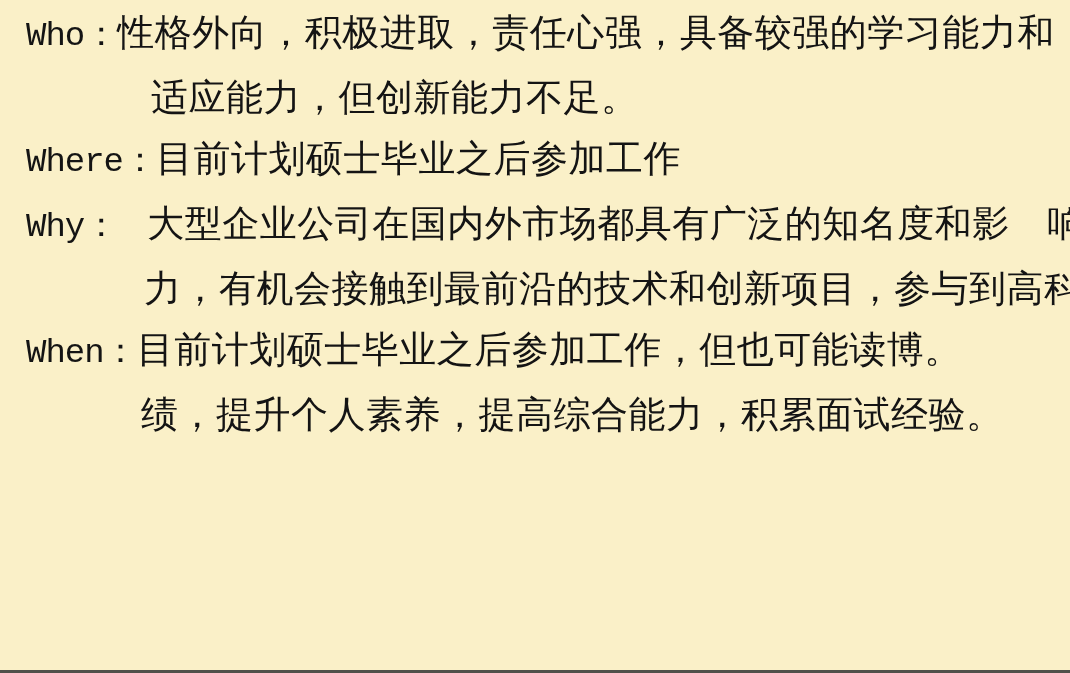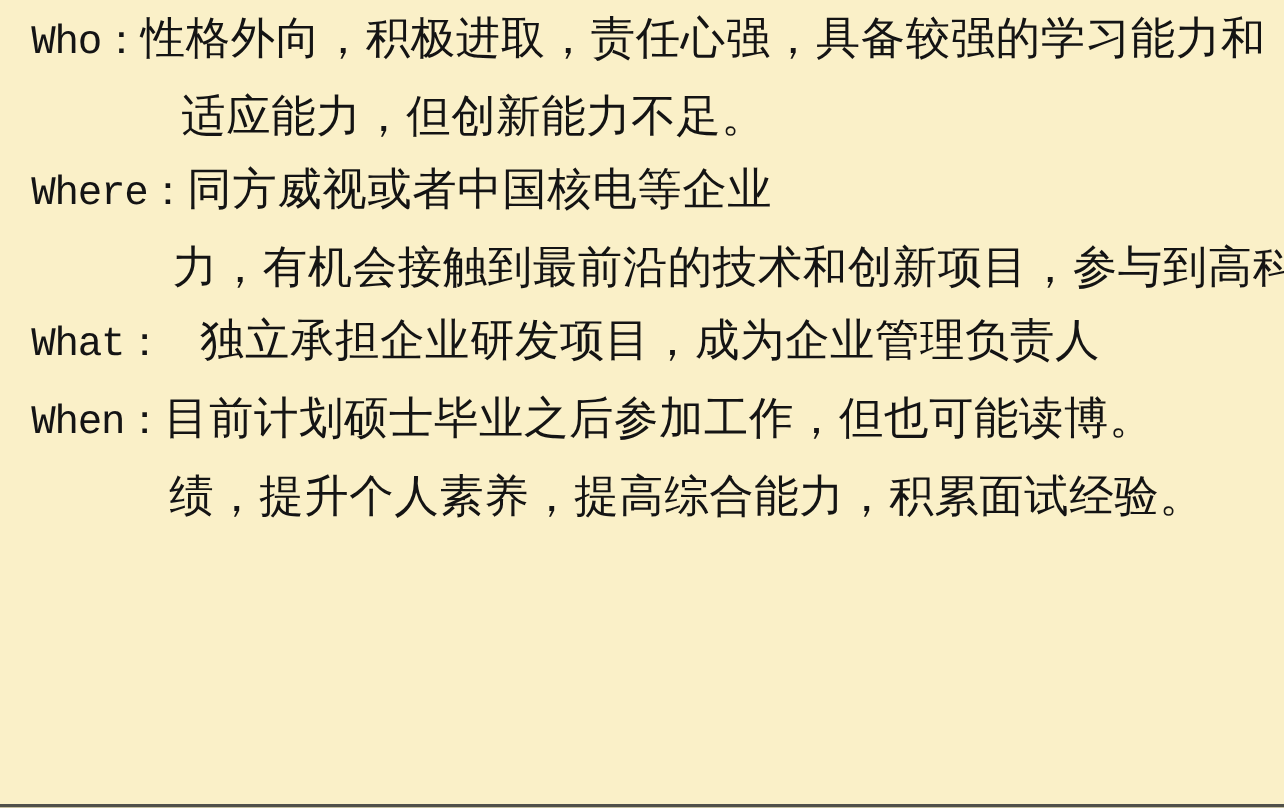--- a/index.html
+++ b/index.html
@@ -51,24 +51,24 @@
   }
 </style>
 </head>
 <body>
 
 <div class="slide">
 
   <div class="line"><span class="label">Who：</span><span class="txt">性格外向，积极进取，责任心强，具备较强的学习能力和</span></div>
   <div class="line ind-a">适应能力，但创新能力不足。</div>
 
-  <div class="line"><span class="label">Where：</span><span class="txt">同方威视或者中国核电等企业</span></div>
+  <div class="line"><span class="label">Where：</span><span class="txt">目前计划硕士毕业之后参加工作</span></div>
 
+  <div class="line"><span class="label">Why：</span><span class="txt after-gap">大型企业公司在国内外市场都具有广泛的知名度和影　响</span></div>
   <div class="line ind-b">力，有机会接触到最前沿的技术和创新项目，参与到高科</div>
 
-  <div class="line"><span class="label">What：</span><span class="txt after-gap">独立承担企业研发项目，成为企业管理负责人</span></div>
 
   <div class="line"><span class="label">When：</span><span class="txt">目前计划硕士毕业之后参加工作，但也可能读博。</span></div>
 
   <div class="line ind-c">绩，提升个人素养，提高综合能力，积累面试经验。</div>
 
   <div class="bottom-bar"></div>
 </div>
 
 </body></html>

